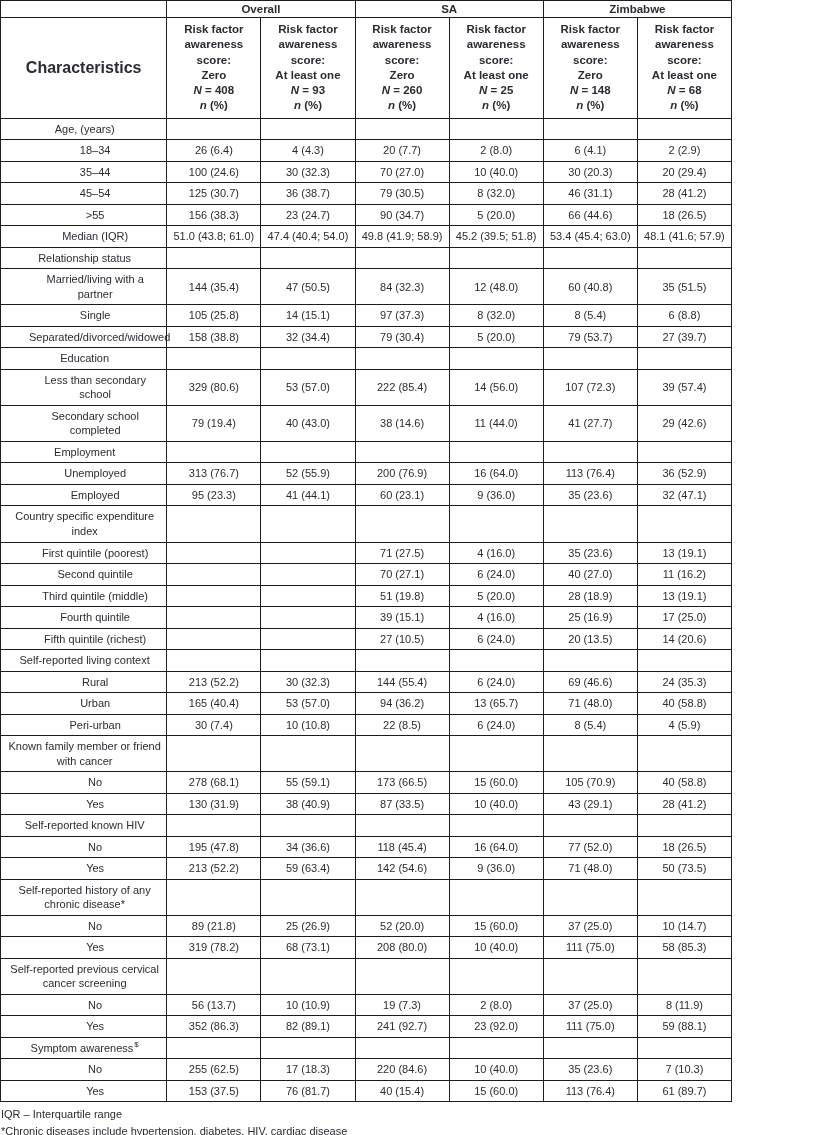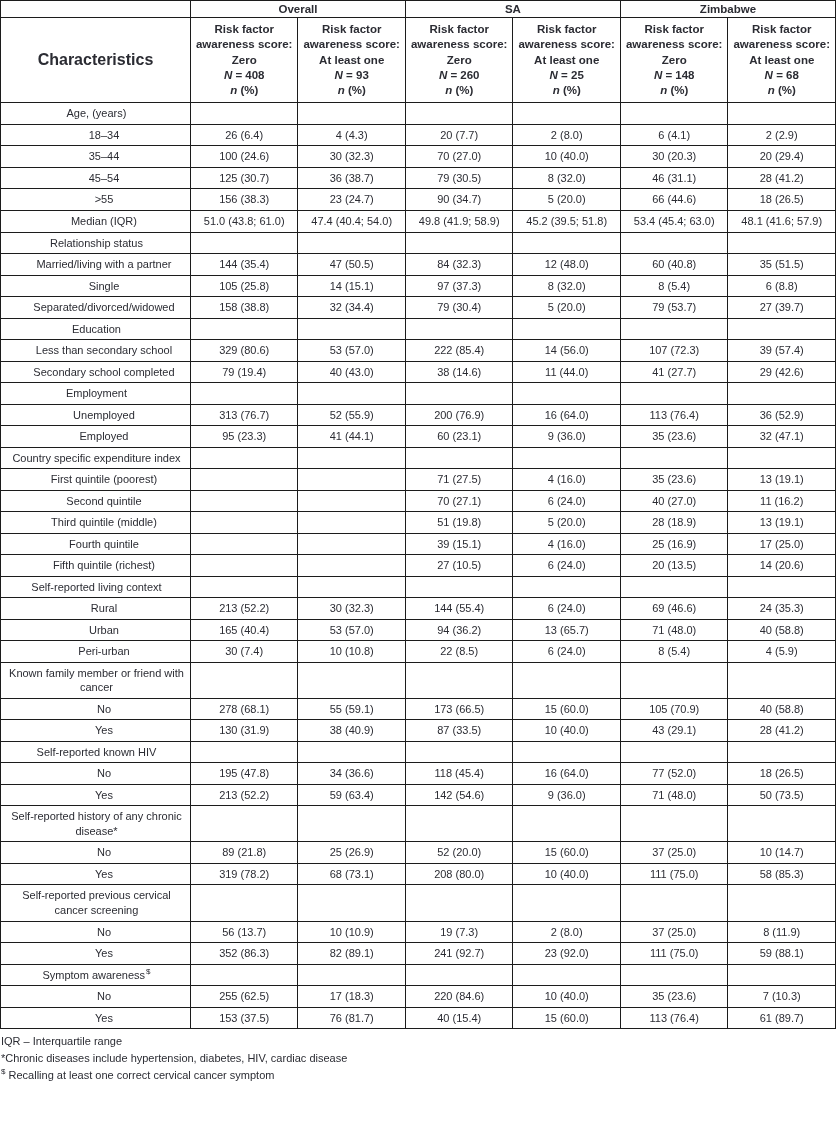--- a/index.html
+++ b/index.html
@@ -1,30 +1,30 @@
 <!DOCTYPE html>
 <html><head>
 <meta charset="utf-8">
 <style>
   html,body{margin:0;padding:0;background:#ffffff;}
   body{width:836px;font-family:"Liberation Sans",sans-serif;color:#2b2c33;}
   .page{width:836px;}
-  table{border-collapse:collapse;table-layout:fixed;width:836px;}
+  table{border-collapse:collapse;table-layout:fixed;width:732px;}
   th,td{border:1px solid #1c1c1c;vertical-align:middle;}
   thead th{font-weight:700;text-align:center;font-size:11.5px;color:#2b2c33;}
   th.corner{border:1px solid #1c1c1c;}
   th.group{padding:2px 3px;}
   th.char-head{font-size:16px;}
   th.sub{padding:4px 2px;}
   th.sub div{line-height:1.33;font-size:11.5px;}
   th.sub i, td i{font-style:italic;}
   tbody td{font-size:11px;line-height:1.32;padding:3px 4px;}
   td.value{text-align:center;}
   td.label{text-align:center;padding-left:7px;padding-right:5px;}
-  tr.data td.label{padding-left:22px;margin-top:36px;}
+  tr.data td.label{padding-left:28px;margin-top:36px;}
   sup{font-size:8px;vertical-align:super;line-height:0;}
   td.label sup{margin-left:1px;}
   .footnotes{font-size:11px;line-height:1.55;padding:4px 2px 6px 1px;color:#2b2c33;}
   .footnotes .fn{white-space:pre-wrap;}
 </style>
 </head>
 <body>
 
 <div class="page">
   <table>

